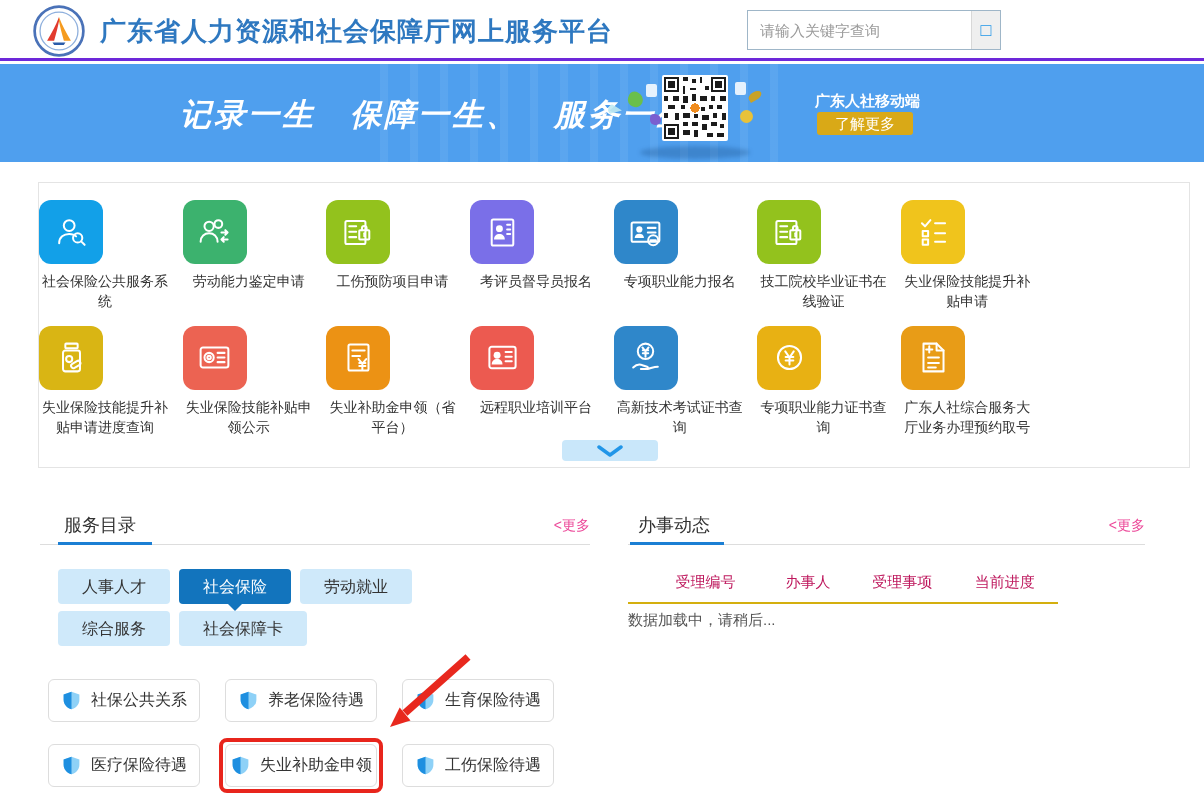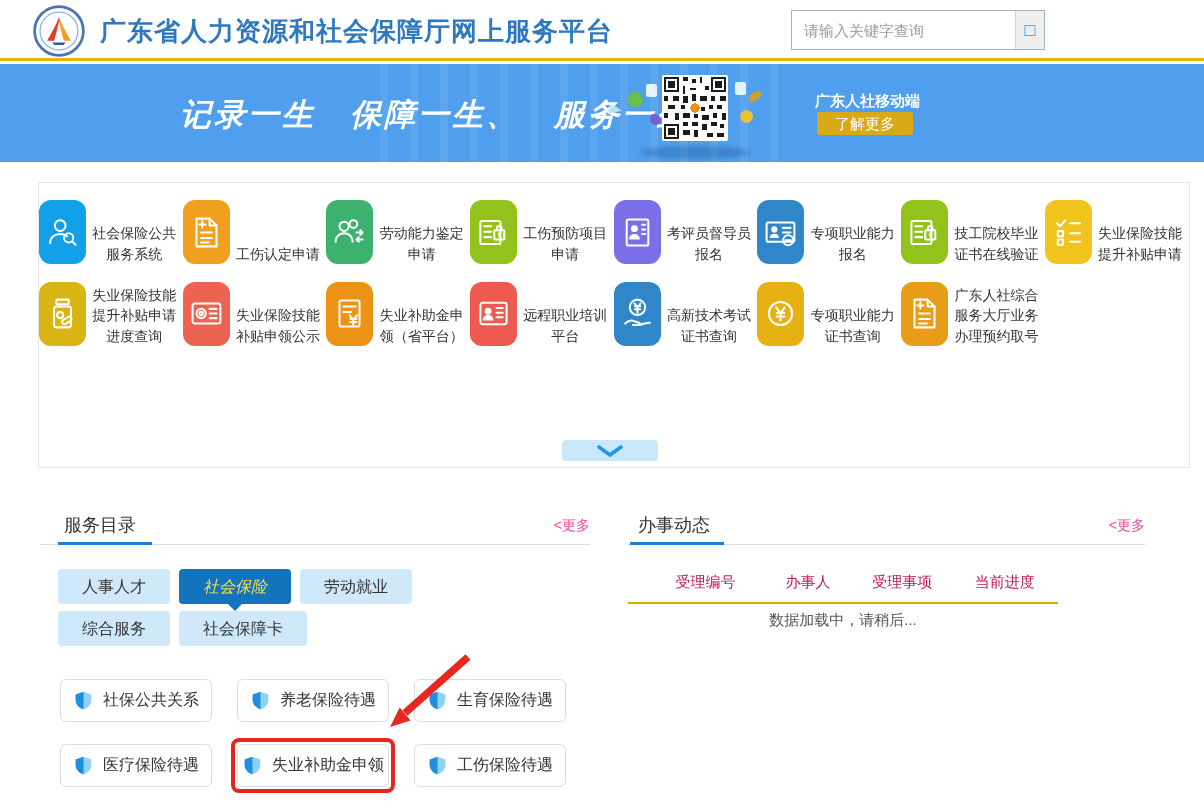--- a/index.html
+++ b/index.html
@@ -3,25 +3,25 @@
 <meta charset="utf-8">
 <style>
   * { box-sizing: border-box; }
   html,body { margin:0; padding:0; }
   body {
     width:1204px; height:812px; position:relative; overflow:hidden;
     background:#fff; font-family:"Liberation Sans",sans-serif; color:#333;
   }
   
   .header { position:absolute; left:0; top:0; width:1204px; height:61px;
-    background:#fff; border-bottom:3px solid #eab308; display:flex; align-items:center; }
+    background:#fff; border-bottom:3px solid #6d28d9; display:flex; align-items:center; }
   .logo { position:absolute; left:33px; top:5px; width:52px; height:52px; }
   .site-title { position:absolute; left:100px; top:14px; font-size:26px; font-weight:700;
     color:#2e78c0; letter-spacing:1px; white-space:nowrap; }
-  .search-box { position:absolute; left:791px; top:10px; width:254px; height:40px;
+  .search-box { position:absolute; left:747px; top:10px; width:254px; height:40px;
     border:1px solid #9fb6c8; display:flex; background:#0f766e; }
   .search-input { flex:1; border:none; outline:none; padding:0 12px; font-size:15px;
     color:#555; font-family:"Liberation Sans",sans-serif; }
   .search-input::placeholder { color:#9a9a9a; }
   .search-btn { width:44px; background:#efefef; border:none; border-left:1px solid #d8d8d8;
     color:#2196e8; font-size:18px; cursor:pointer; display:flex; align-items:center; justify-content:center; }
   
   .banner { position:absolute; left:0; top:64px; width:1204px; height:98px; background:#4f9fee; }
   .banner::before { content:''; position:absolute; left:380px; top:0; width:420px; height:98px;
     background:repeating-linear-gradient(90deg, rgba(255,255,255,0.07) 0 8px, rgba(255,255,255,0) 8px 30px); }
@@ -41,56 +41,56 @@
   .deco.plane { left:608px; top:40px; width:0; height:0; border-left:14px solid #bfe9f2; border-top:5px solid transparent; border-bottom:7px solid transparent; transform:rotate(12deg); opacity:.9; }
   .mobile-label { position:absolute; left:815px; top:28px; font-size:15px; font-weight:700; color:#fff; }
   .learn-more { position:absolute; left:817px; top:48px; width:96px; height:23px; background:#d9a917;
     color:#fff; font-size:15px; text-align:center; line-height:23px; border-radius:3px; cursor:pointer; }
   
   .panel { position:absolute; left:38px; top:182px; width:1152px; height:286px;
     border:1px solid #e4e4e4; background:#fff; }
   .grid-row { display:flex; }
   .grid-row.r0 { margin-top:17px; }
   .grid-row.r1 { margin-top:14px; }
-  .tile { width:143.7px; display:flex; flex-direction:row; align-items:flex-end; cursor:pointer; }
+  .tile { width:143.7px; display:flex; flex-direction:column; align-items:flex-start; cursor:pointer; }
   .tile-icon { width:64px; height:64px; border-radius:12px; display:flex; align-items:center; justify-content:center; }
   .tile-label { margin-top:7px; font-size:14px; color:#333; text-align:center; width:132px; line-height:1.45; }
   .expand-btn { position:absolute; left:523px; top:257px; width:96px; height:21px; background:#c9e7fa;
     border:none; border-radius:4px; display:flex; align-items:center; justify-content:center; cursor:pointer; }
   
   .col-left { position:absolute; left:40px; top:505px; width:550px; height:300px; }
   .col-right { position:absolute; left:628px; top:505px; width:517px; height:300px; }
   .sec-title { position:absolute; left:24px; top:8px; font-size:18px; color:#333; }
   .col-right .sec-title { left:10px; }
   .sec-line { position:absolute; left:0; top:39px; width:100%; height:1px; background:#ddd; }
   .sec-bar { position:absolute; left:18px; top:37px; width:94px; height:3px; background:#1b7fd4; }
   .col-right .sec-bar { left:2px; }
   .more-link { position:absolute; right:0; top:12px; font-size:14px; color:#ec4899; text-decoration:none; cursor:pointer; }
   
   .tabs { position:absolute; left:18px; top:64px; width:400px; display:flex; flex-wrap:wrap; column-gap:9px; row-gap:7px; }
   .tab { height:35px; line-height:35px; padding:0 24px; background:#cfe9fa; border-radius:4px;
     font-size:16px; color:#333; cursor:pointer; position:relative; white-space:nowrap; }
-  .tab.active { background:#1274bd; color:#fde047; z-index:2;font-style:italic; }
+  .tab.active { background:#1274bd; color:#ffffff; z-index:2; }
   .tab.active::after { content:''; position:absolute; left:50%; transform:translateX(-50%); bottom:-7px;
     border:7px solid transparent; border-top:7px solid #1274bd; border-bottom:none; }
   
-  .cat-btns { position:absolute; left:20px; top:174px; width:535px; display:flex; flex-wrap:wrap; column-gap:25px; row-gap:22px; }
+  .cat-btns { position:absolute; left:8px; top:174px; width:535px; display:flex; flex-wrap:wrap; column-gap:25px; row-gap:22px; }
   .cat-btn { width:152px; height:43px; background:#fff; border:1px solid #ddd; border-radius:6px;
     display:flex; align-items:center; justify-content:center; gap:9px; font-size:16px; color:#333;
     cursor:pointer; position:relative; }
   .cat-btn .shield { display:flex; }
   .cat-btn.highlight::before { content:''; position:absolute; left:-7px; right:-7px; top:-7px; bottom:-7px;
     border:4px solid #e8251c; border-radius:8px; pointer-events:none; }
   
   .tbl-head { position:absolute; left:0; top:68px; width:430px; display:flex; padding-left:20px; }
   .tbl-head span { font-size:15px; color:#be185d; text-align:center; }
   .tbl-head span:nth-child(1){ width:28%; } .tbl-head span:nth-child(2){ width:22%; }
   .tbl-head span:nth-child(3){ width:24%; } .tbl-head span:nth-child(4){ width:26%; }
   .tbl-rule { position:absolute; left:0; top:97px; width:430px; height:2px; background:#d4af0e; }
-  .tbl-loading { position:absolute; left:0; top:106px; width:430px; text-align:center; font-size:15px; color:#555; }
+  .tbl-loading { position:absolute; left:0; top:106px; width:430px; font-size:15px; color:#555; }
   
   .annot { position:absolute; left:0; top:0; width:1204px; height:812px; pointer-events:none; z-index:5; }
 </style>
 </head>
 <body>
 
 <div class="header">
   <div class="logo">
     <svg viewBox="0 0 48 48" width="52" height="52">
       <circle cx="24" cy="24" r="22.5" fill="#fff" stroke="#4a72b8" stroke-width="2.5"></circle>
@@ -143,31 +143,20 @@
           <svg viewBox="0 0 48 48" width="37" height="37" fill="none" stroke="#fff" stroke-width="2.6" stroke-linecap="round" stroke-linejoin="round">
             <circle cx="21" cy="15" r="7"></circle>
             <path d="M8 38c0-8 6-12 13-12 4 0 7 1 9 3"></path>
             <circle cx="32" cy="31" r="6"></circle>
             <path d="M36.5 35.5L41 40"></path>
           </svg>
         </div>
         <div class="tile-label">社会保险公共服务系统</div>
       </div>
       <div class="tile">
-        <div class="tile-icon" style="background:#f0a01e">
-          <svg viewBox="0 0 48 48" width="37" height="37" fill="none" stroke="#fff" stroke-width="2.6" stroke-linecap="round" stroke-linejoin="round">
-            <path d="M11 6h17l9 9v27H11z"></path>
-            <path d="M28 6v9h9"></path>
-            <path d="M17 24h14M17 31h14M17 37h10"></path>
-            <path d="M14.5 13.5h8M18.5 9.5v8"></path>
-          </svg>
-        </div>
-        <div class="tile-label">工伤认定申请</div>
-      </div>
-      <div class="tile">
         <div class="tile-icon" style="background:#3cb26e">
           <svg viewBox="0 0 48 48" width="37" height="37" fill="none" stroke="#fff" stroke-width="2.6" stroke-linecap="round" stroke-linejoin="round">
             <circle cx="17" cy="16" r="6"></circle>
             <path d="M6 36c0-7 5-11 11-11s11 4 11 11"></path>
             <circle cx="29" cy="13" r="5"></circle>
             <path d="M33 24h8m-3-3 3 3-3 3"></path>
             <path d="M41 33h-8m3-3-3 3 3 3"></path>
           </svg>
         </div>
         <div class="tile-label">劳动能力鉴定申请</div>

